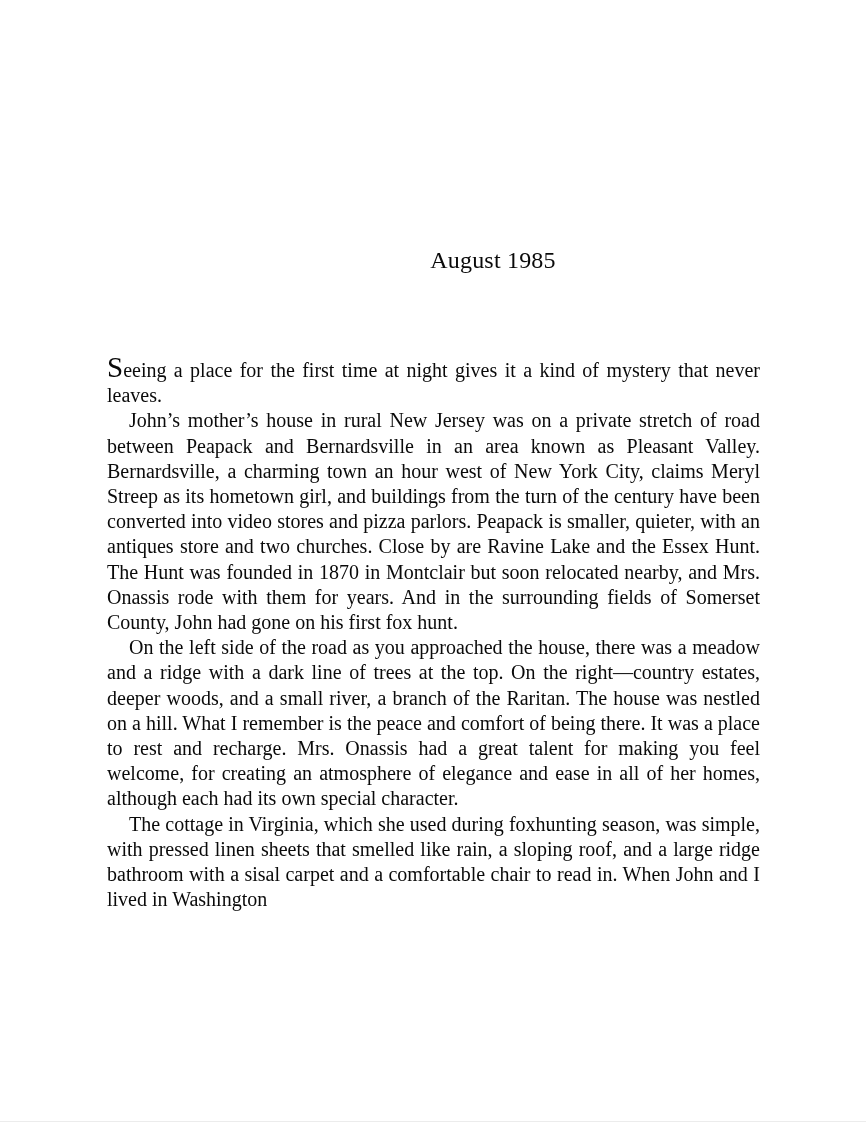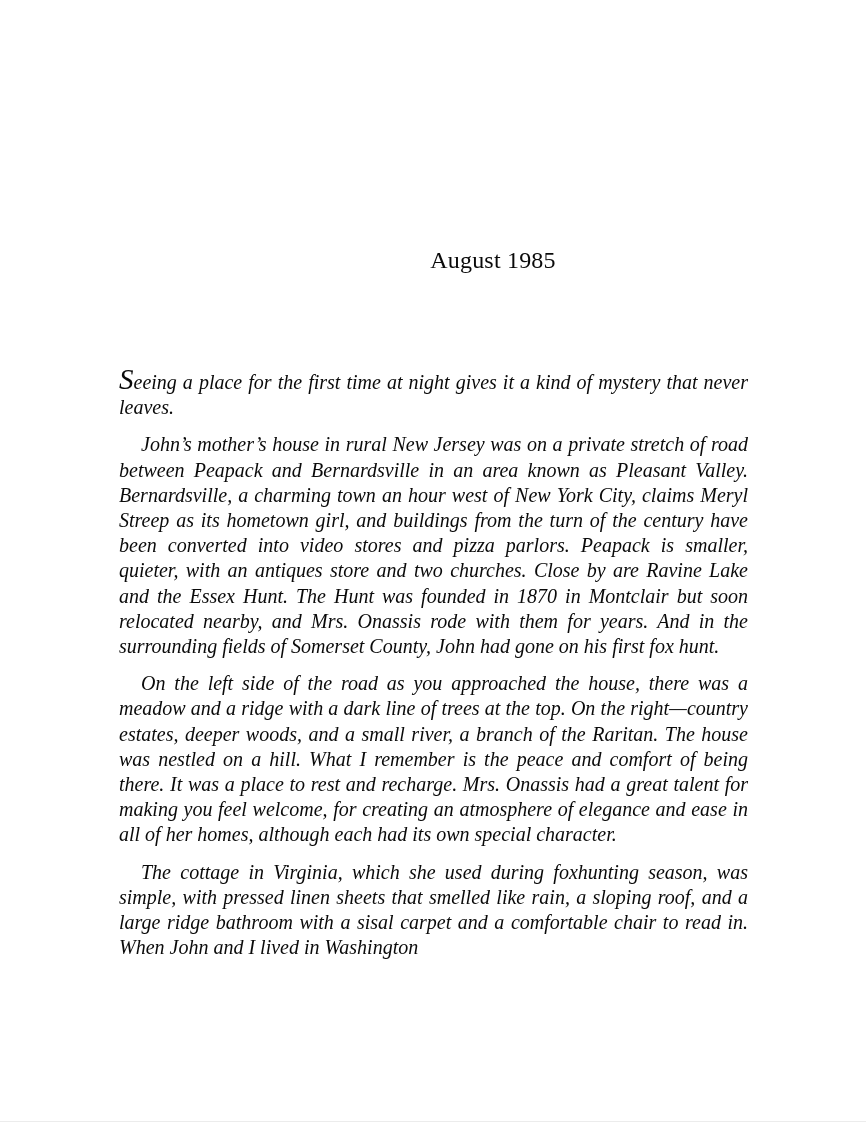--- a/index.html
+++ b/index.html
@@ -30,24 +30,23 @@
   .text-block {
     position: absolute;
     top: 355px;
     left: 107px;
     width: 653px;
     font-size: 20px;
     line-height: 25.2px;
     text-align: justify;
   }
   .text-block p {
-    margin: 12px;
+    margin: 0;
     padding: 0;
     text-indent: 22px;
-    font-style: italic;
   }
   .text-block p.opening {
     text-indent: 0;
   }
   .initial-cap {
     font-size: 29px;
     line-height: 25.2px;
   }
   .bottom-divider {
     position: absolute;

